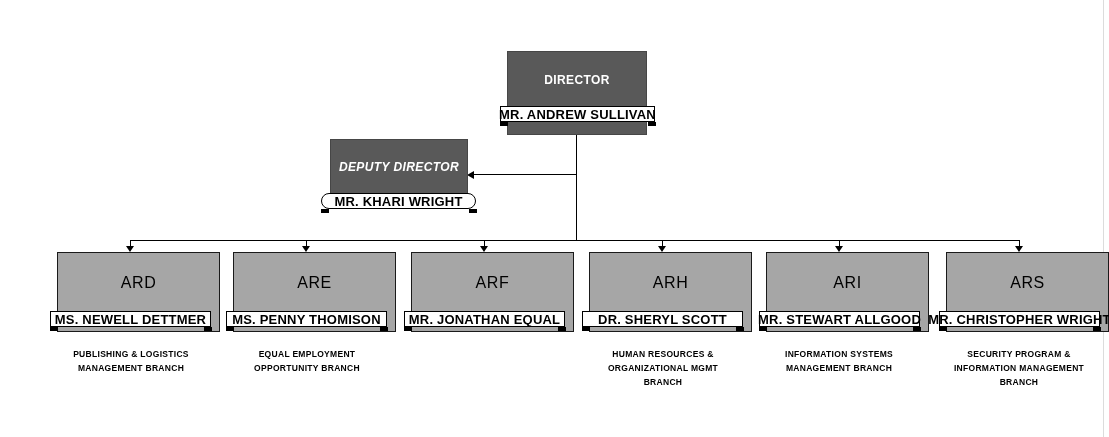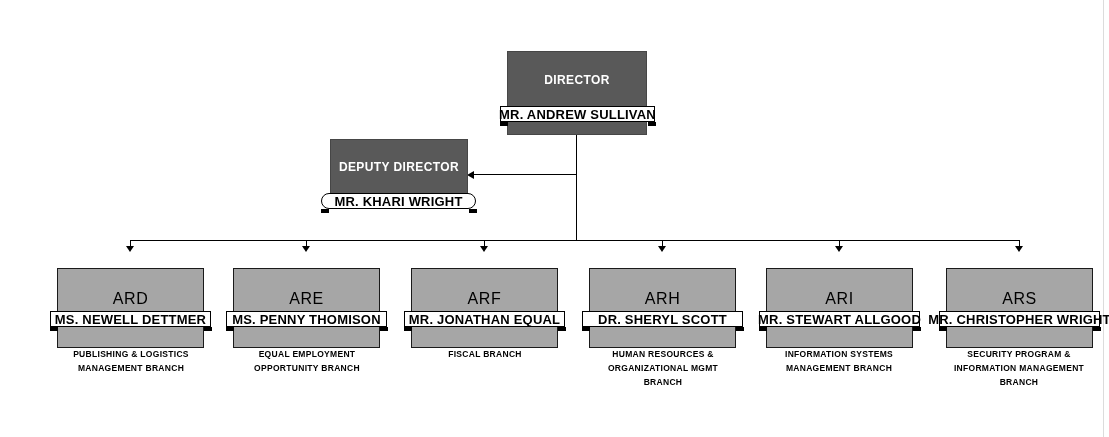--- a/index.html
+++ b/index.html
@@ -31,26 +31,26 @@
   .line{position:absolute;background:var(--color-line,#000);z-index:0;}
   .arrow-down{position:absolute;width:0;height:0;border-left:4px solid transparent;border-right:4px solid transparent;border-top:6px solid var(--color-line,#000);z-index:0;}
   .arrow-left{position:absolute;width:0;height:0;border-top:4px solid transparent;border-bottom:4px solid transparent;border-right:7px solid var(--color-line,#000);z-index:0;}
 
   
   .dir-box{left:507px;top:51px;width:140px;height:84px;}
   .dir-box .box-title{height:55px;}
   .dir-plate{left:500px;top:106px;width:155px;height:16px;}
 
   
-  .dep-box{left:330px;top:139px;width:138px;height:69px;}
+  .dep-box{left:330px;top:139px;width:138px;height:69px;font-style:italic;}
   .dep-box .box-title{height:54px;}
   .dep-plate{left:321px;top:193px;width:155px;height:16px;border-radius:8px;}
 
   
-  .unit-box{top:268px;width:147px;height:80px;}
+  .unit-box{top:252px;width:163px;height:80px;}
   .unit-box .box-title{height:59px;}
   .unit-plate{top:311px;width:161px;height:16px;}
   .branch-label{top:347px;}
   .u0.unit-box{left:57px;}  .u0.unit-plate{left:50px;}  .u0.branch-label{left:26px;}
   .u1.unit-box{left:233px;} .u1.unit-plate{left:226px;} .u1.branch-label{left:202px;}
   .u2.unit-box{left:411px;} .u2.unit-plate{left:404px;} .u2.branch-label{left:380px;}
   .u3.unit-box{left:589px;} .u3.unit-plate{left:582px;} .u3.branch-label{left:558px;}
   .u4.unit-box{left:766px;} .u4.unit-plate{left:759px;text-align:right;} .u4.branch-label{left:734px;}
   .u5.unit-box{left:946px;} .u5.unit-plate{left:939px;} .u5.branch-label{left:914px;}
 
@@ -107,21 +107,20 @@
     <div class="box-title unit-code">ARE</div>
   </div>
   <div class="plate unit-plate u1">MS. PENNY THOMISON</div>
   <div class="branch-label u1">EQUAL EMPLOYMENT
 OPPORTUNITY BRANCH</div>
 
   <div class="box unit-box u2">
     <div class="box-title unit-code">ARF</div>
   </div>
   <div class="plate unit-plate u2">MR. JONATHAN EQUAL</div>
-  <div class="branch-label u2">FISCAL BRANCH</div>
 
   <div class="box unit-box u3">
     <div class="box-title unit-code">ARH</div>
   </div>
   <div class="plate unit-plate u3">DR. SHERYL SCOTT</div>
   <div class="branch-label u3">HUMAN RESOURCES &amp;
 ORGANIZATIONAL MGMT
 BRANCH</div>
 
   <div class="box unit-box u4">

